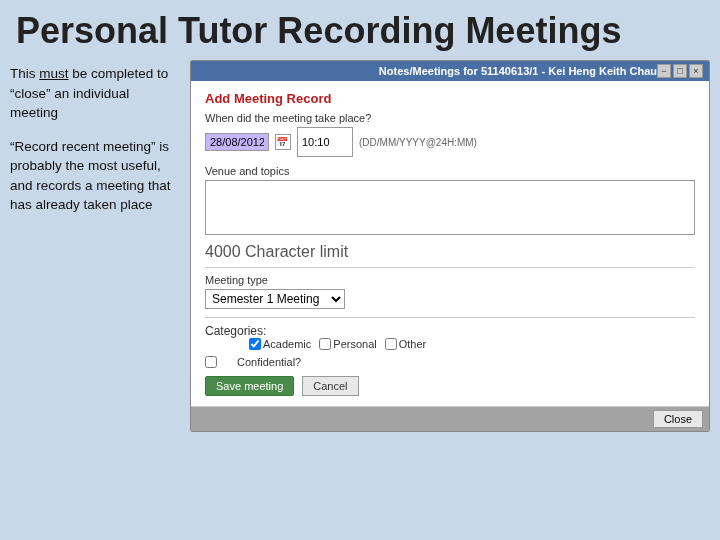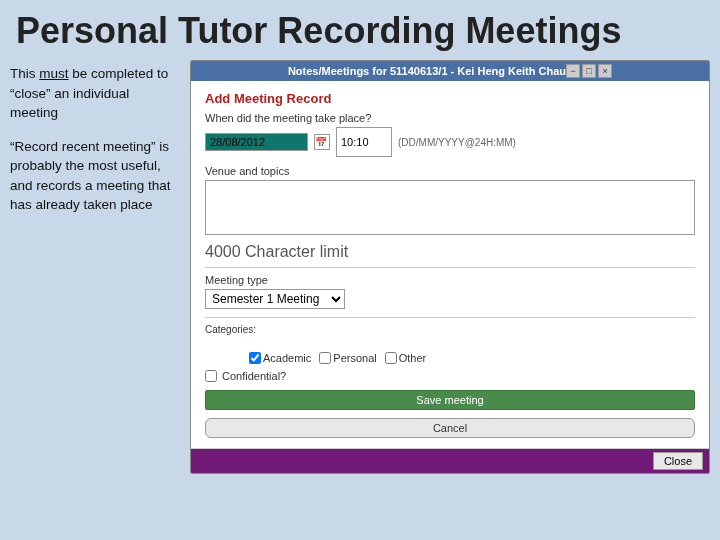--- a/index.html
+++ b/index.html
@@ -57,21 +57,21 @@
       max-width: 520px;
     }
 
     .modal-titlebar {
       background: #4a6fa5;
       color: #fff;
       font-size: 11px;
       padding: 3px 6px;
       display: flex;
       align-items: center;
-      justify-content: center;
+      justify-content: flex-end;
     }
 
     .modal-titlebar-title {
       font-weight: bold;
       font-size: 11px;
     }
 
     .modal-titlebar-controls {
       display: flex;
       gap: 2px;
@@ -115,22 +115,22 @@
       display: flex;
       align-items: center;
       gap: 6px;
       margin-bottom: 8px;
     }
 
     .date-input {
       border: 1px solid #999;
       padding: 2px 4px;
       font-size: 11px;
-      width: 103px;
-      background: #0f766e;
+      width: 64px;
+      background: #c4b5fd;
     }
 
     .calendar-icon {
       width: 16px;
       height: 16px;
       background: #fff;
       border: 1px solid #999;
       display: flex;
       align-items: center;
       justify-content: center;
@@ -187,23 +187,23 @@
       padding: 1px 2px;
       width: 140px;
       background: #fff;
     }
 
     .categories-section {
       margin-bottom: 6px;
     }
 
     .categories-label {
-      font-size: 10px;
-      color: #333;
-      margin-bottom: 17px;
+      font-size: 12px;
+      color: #333;
+      margin-bottom: 0;
       display: block;
     }
 
     .checkbox-row {
       display: flex;
       align-items: center;
       gap: 8px;
       font-size: 11px;
       color: #333;
       margin-bottom: 4px;
@@ -212,58 +212,57 @@
 
     .checkbox-item {
       display: flex;
       align-items: center;
       gap: 2px;
     }
 
     .confidential-row {
       display: flex;
       align-items: center;
-      gap: 5px;
+      gap: 20px;
       font-size: 11px;
       color: #333;
       margin-bottom: 8px;
     }
 
     .button-row {
       display: flex;
       gap: 8px;
       margin-top: 6px;
-      flex-direction: column;
     }
 
     .btn-save {
       background: #4a8a4a;
       color: #fff;
       border: 1px solid #357a35;
       padding: 3px 10px;
       font-size: 11px;
       cursor: pointer;
       border-radius: 2px;
     }
 
     .btn-cancel {
       background: #e8e8e8;
       color: #333;
       border: 1px solid #999;
       padding: 3px 10px;
       font-size: 11px;
       cursor: pointer;
-      border-radius: 6px;
+      border-radius: 0;
     }
 
     .modal-footer {
       display: flex;
       justify-content: flex-end;
       padding: 3px 6px;
-      background: #701a75;
+      background: #a3a3a3;
       border-top: 1px solid #ccc;
     }
 
     .close-btn {
       background: #e8e8e8;
       border: 1px solid #999;
       font-size: 11px;
       padding: 2px 10px;
       cursor: pointer;
     }

